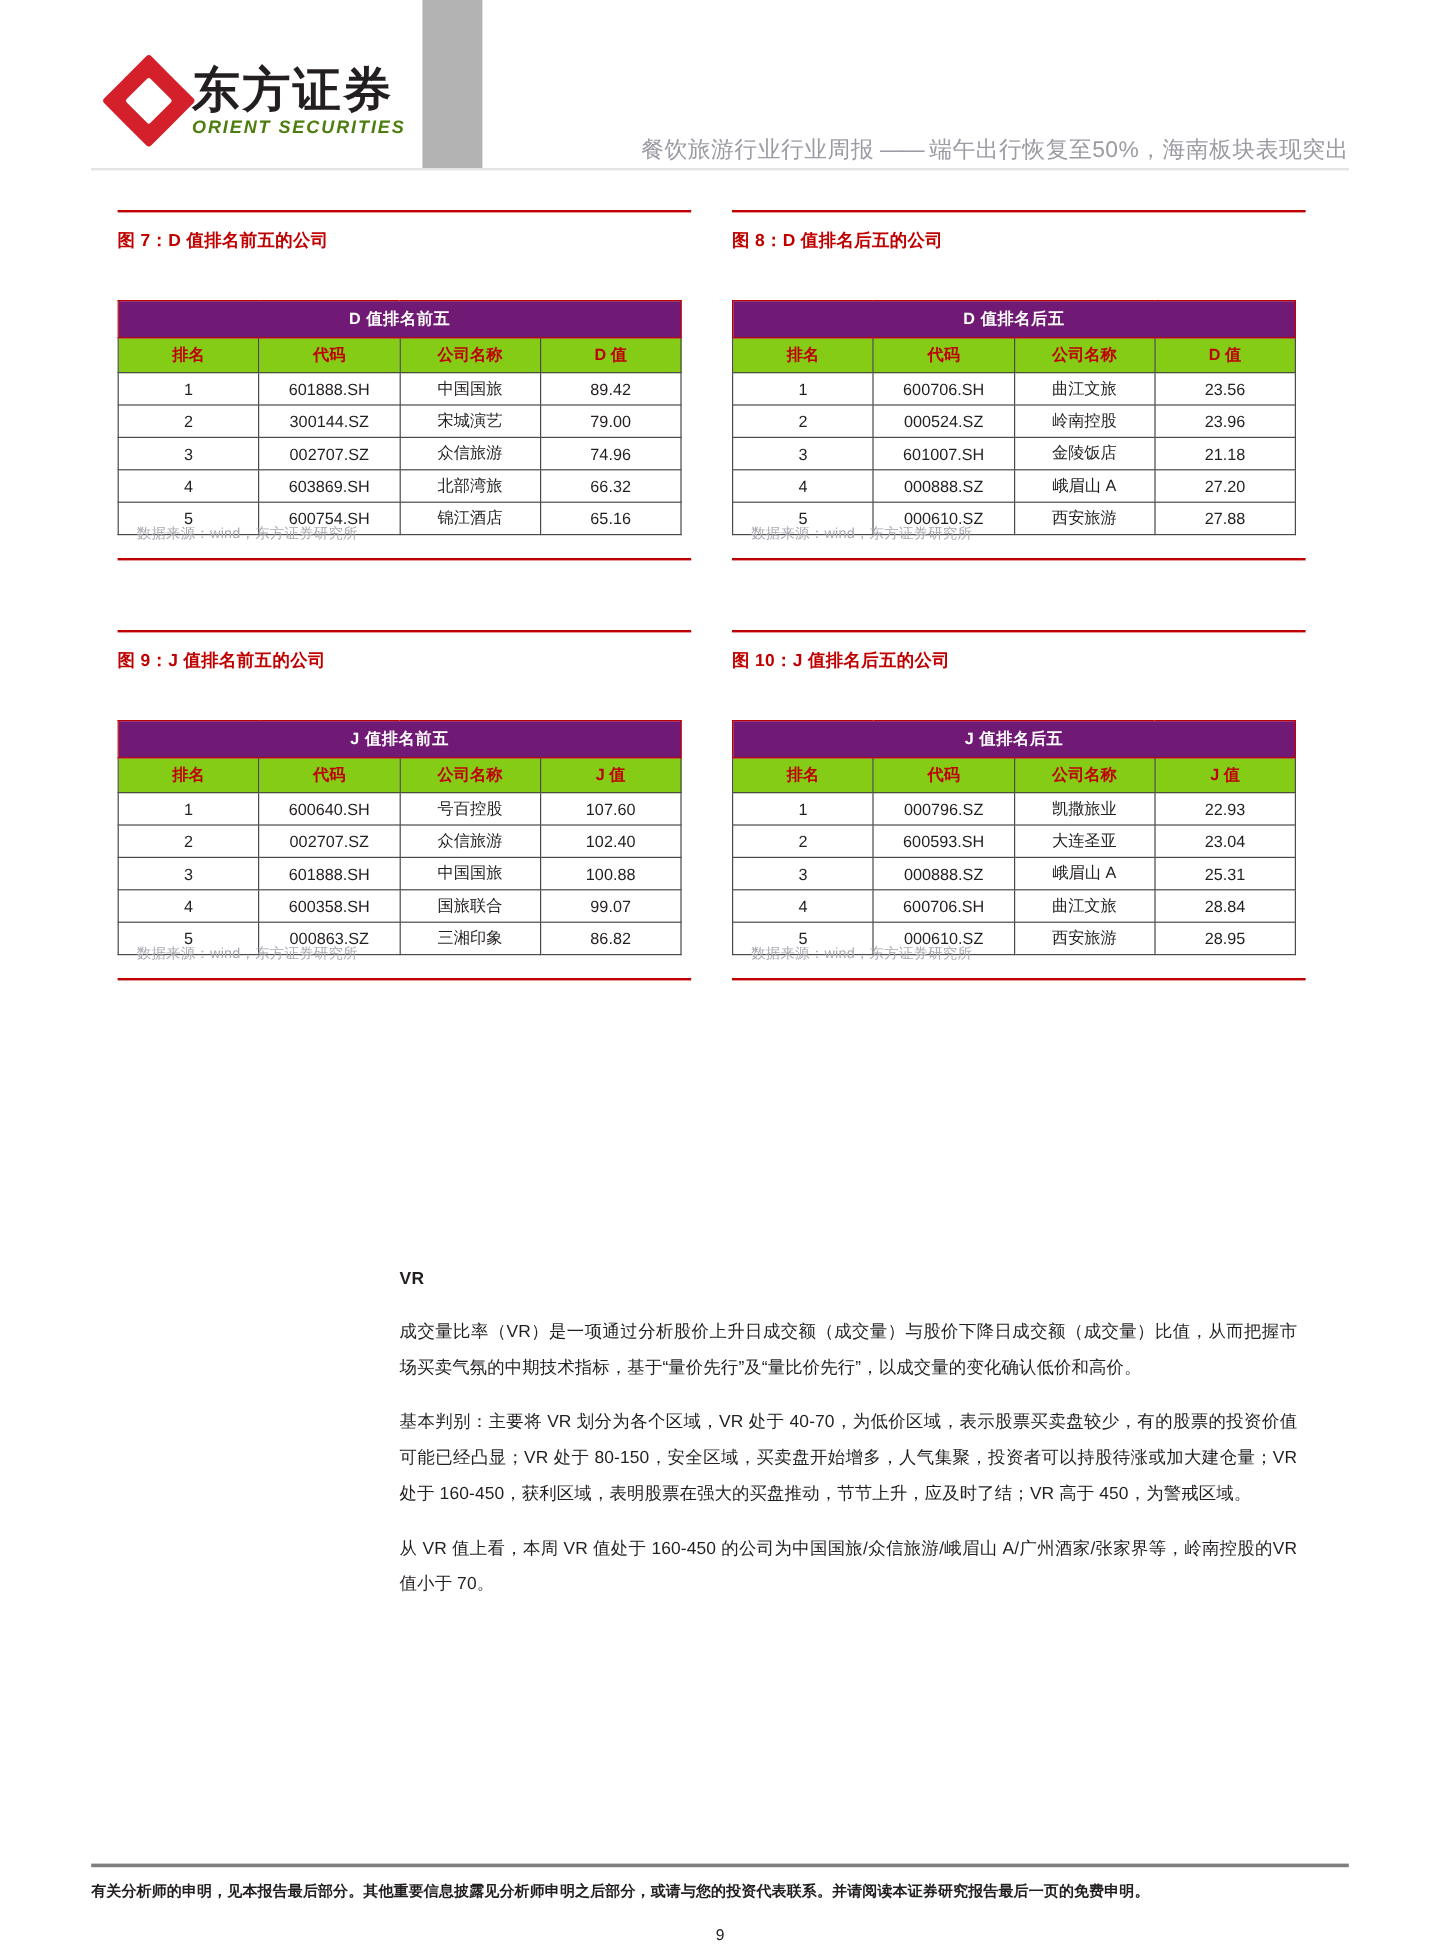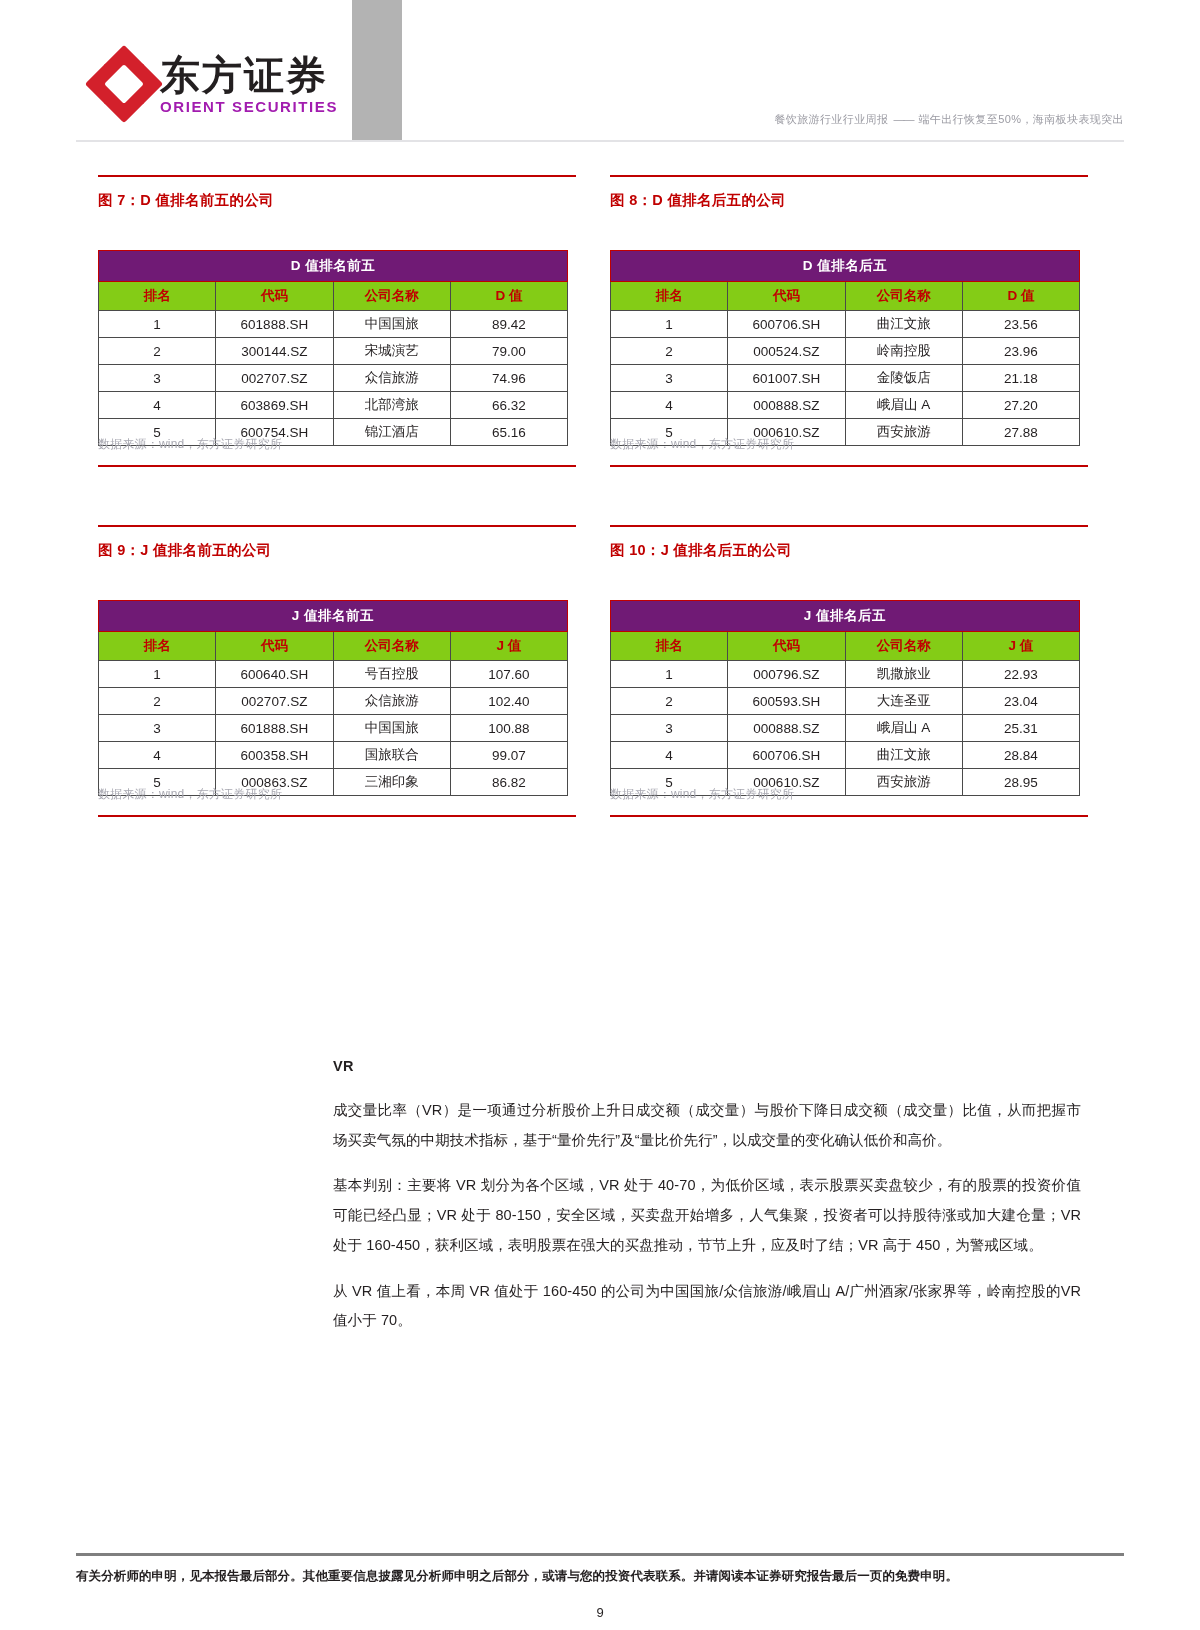--- a/index.html
+++ b/index.html
@@ -69,28 +69,29 @@
     font-weight: bold;
     letter-spacing: 2px;
     color: #231f20;
     line-height: 1.05;
     font-family: "DejaVu Sans", sans-serif;
   }
   .logo-en {
     font-size: 15px;
     font-weight: bold;
     letter-spacing: 1.6px;
-    color: #a21caf;
+    color: #4d7c0f;
     margin-top: 2px;
+    font-style: italic;
   }
   .header-right {
     position: absolute;
     right: 76px;
     top: 112px;
-    font-size: 11px;
+    font-size: 19px;
     color: #9b9ba3;
     white-space: nowrap;
     letter-spacing: 0.4px;
   }
   .header-right .dash { letter-spacing: -1px; padding: 0 5px; }
   .header-rule {
     position: absolute;
     left: 76px;
     right: 76px;
     top: 140px;
@@ -132,20 +133,21 @@
     padding-top: 40px;
     height: 212px;
     box-sizing: border-box;
   }
   .fig-source {
     color: #a9a9b2;
     font-size: 12px;
     padding-top: 14px;
     padding-bottom: 12px;
     letter-spacing: 0.2px;
+    margin-left: 16px;
   }
   .fig-botrule {
     height: 2px;
     background: #c00000;
     width: 478px;
   }
 
   
   table.rank {
     border-collapse: collapse;

